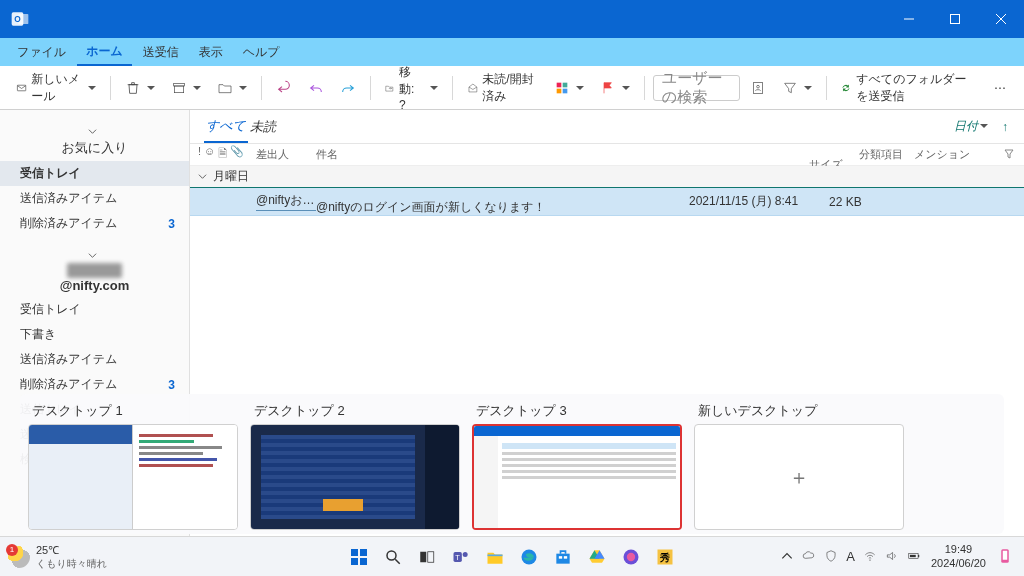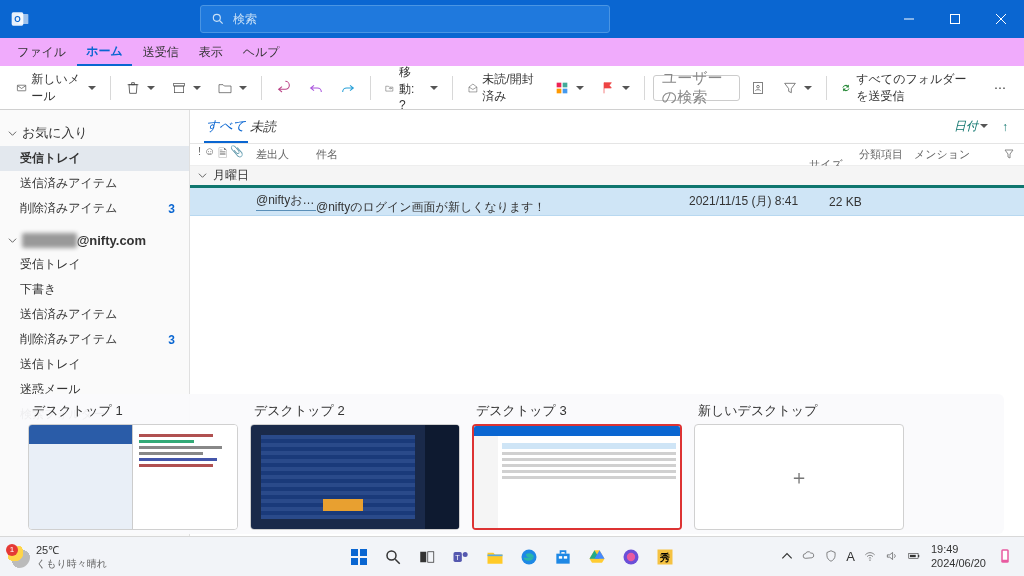--- a/index.html
+++ b/index.html
@@ -9,37 +9,37 @@
 .titlebar { height:38px; background:#0a66d1; display:flex; align-items:center; color:#fff; }
 .titlebar .app-icon { width:28px; height:28px; margin:0 6px; display:flex; align-items:center; justify-content:center; }
 .titlebar .app-icon svg { width:20px; height:20px; }
 .titlebar .search { margin-left:160px; width:410px; height:28px; background:#1f79dd; border:1px solid #4a95e3; border-radius:3px; display:flex; align-items:center; padding:0 10px; color:#c8e0f7; }
 .titlebar .search svg { width:14px; height:14px; margin-right:8px; }
 .titlebar .win-btns { margin-left:auto; display:flex; }
 .titlebar .win-btns div { width:46px; height:38px; display:flex; align-items:center; justify-content:center; }
 .titlebar .win-btns svg { width:12px; height:12px; stroke:#fff; stroke-width:1; fill:none; }
 
 
-.menubar { height:28px; background:#f0abfc; display:flex; align-items:center; padding:0 8px; gap:2px; font-size:12px; }
+.menubar { height:28px; background:#7dd3fc; display:flex; align-items:center; padding:0 8px; gap:2px; font-size:12px; }
 .menubar span { padding:4px 9px; cursor:default; }
 .menubar .active { border-bottom:2px solid #0a66d1; color:#0a66d1; font-weight:600; }
 
 
 .ribbon { height:44px; background:#fff; border-bottom:1px solid #d0d0d0; display:flex; align-items:center; padding:0 10px; gap:4px; font-size:12px; }
 .rbtn { height:30px; display:flex; align-items:center; padding:0 6px; border-radius:4px; gap:4px; cursor:default; }
 .rbtn svg { width:16px; height:16px; }
 .rsplit { width:1px; height:24px; background:#d8d8d8; margin:0 4px; }
 .rdrop::after { content:''; display:inline-block; border:4px solid transparent; border-top-color:#555; margin-left:2px; transform:translateY(2px); }
 .user-search { width:110px; height:26px; border:1px solid #ccc; border-radius:3px; padding:0 8px; color:#888; display:flex; align-items:center; font-size:15px; }
 
 
 .main { display:flex; height:calc(100% - 110px); background:#fff; }
 .sidebar { width:190px; border-right:1px solid #e0e0e0; padding-top:6px; font-size:12px; overflow:hidden; background:#fafafa; }
 .sb-sec { padding:4px 0; }
-.sb-head { display:flex; align-items:center; padding:4px 8px; font-size:13px; }
+.sb-head { display:flex; align-items:center; padding:4px 8px; font-size:13px;flex-direction:column; }
 .sb-head .caret { width:10px; display:inline-block; margin-right:4px; }
 .sb-item { padding:4px 6px 4px 20px; display:flex; justify-content:space-between; align-items:center; }
 .sb-item.sel { background:#e3e8ee; font-weight:600; }
 .sb-count { color:#0a66d1; font-weight:600; margin-right:8px; }
 .sb-acct { font-weight:600; }
 .sb-acct .blur { filter:blur(2px); display:inline-block; background:#999; color:#999; border-radius:2px; padding:0 2px; }
 
 
 .listarea { flex:1; display:flex; flex-direction:column; }
 .list-tabs { height:34px; display:flex; align-items:center; padding:0 14px; font-size:13px; border-bottom:1px solid #e5e5e5;font-style:italic; }
@@ -47,21 +47,21 @@
 .list-tabs .act { color:#0a66d1; border-bottom:2px solid #0a66d1; }
 .list-tabs .rightopts { margin-left:auto; display:flex; align-items:center; gap:10px; color:#0f766e; font-size:12px; }
 .list-head { height:22px; display:flex; align-items:center; font-size:11px; color:#666; border-bottom:1px solid #eee; padding-left:8px; }
 .lh-icons { width:58px; display:flex; gap:3px; }
 .lh-from { width:60px; }
 .lh-subj { flex:1; }
 .lh-date { width:140px;margin-top:36px; }
 .lh-size { width:50px;margin-top:20px; }
 .lh-cat { width:55px; }
 .lh-men { width:90px; }
-.group-row { height:22px; background:#f5f5f5; display:flex; align-items:center; padding-left:8px; font-size:12px; border-bottom:3px solid #0f766e; }
+.group-row { height:22px; background:#f5f5f5; display:flex; align-items:center; padding-left:8px; font-size:12px; border-bottom:1px solid #0f766e; }
 .group-row .caret { margin-right:6px; }
 .msg-row { height:28px; display:flex; align-items:center; padding-left:8px; font-size:12px; background:#cfe5f6; border-bottom:1px solid #b8d8f0; }
 .msg-icons { width:58px; }
 .msg-from { width:60px; white-space:nowrap; overflow:hidden; text-overflow:ellipsis; border-bottom:1px solid #5a8fb8; padding-bottom:1px; }
 .msg-subj { flex:1; white-space:nowrap; overflow:hidden; text-overflow:ellipsis;margin-top:11px; }
 .msg-date { width:140px; }
 .msg-size { width:50px; }
 .msg-cat { width:55px; }
 .msg-men { width:90px; }
 
@@ -102,42 +102,35 @@
 
 
 .taskbar { position:absolute; left:0; right:0; bottom:0; height:40px; background:#f2f4f8; border-top:1px solid #d8d8d8; display:flex; align-items:center; }
 .tb-weather { display:flex; align-items:center; gap:6px; padding:0 8px; font-size:11px; }
 .tb-weather .w-icon { width:22px; height:22px; background:radial-gradient(circle at 30% 30%,#ffd54a 0 40%,transparent 41%),radial-gradient(circle at 60% 60%,#bbb 0 50%,transparent 51%); border-radius:50%; position:relative; }
 .tb-weather .badge { position:absolute; top:-2px; left:-2px; width:12px; height:12px; background:#e53935; border-radius:50%; color:#fff; font-size:8px; display:flex; align-items:center; justify-content:center; }
 .tb-center { position:absolute; left:50%; transform:translateX(-50%); display:flex; align-items:center; gap:8px; }
 .tb-center .ico { width:26px; height:26px; border-radius:4px; display:flex; align-items:center; justify-content:center; }
 .tb-right { margin-left:auto; display:flex; align-items:center; gap:10px; padding-right:10px; font-size:11px; color:#333; }
 .tb-right .tray { display:flex; align-items:center; gap:8px; }
-.tb-right .clock { text-align:left; line-height:1.2; }
+.tb-right .clock { text-align:center; line-height:1.2; }
 .tray svg { width:14px; height:14px; }
 
 .caret-svg { width:9px; height:9px; }
 </style>
 </head>
 <body>
 
 <div class="titlebar">
   <div class="app-icon">
     <svg viewBox="0 0 24 24">
         <rect x="2" y="4" width="14" height="16" rx="2" fill="#fff" opacity=".9"></rect>
         <rect x="10" y="6" width="12" height="12" rx="1" fill="#fff" opacity=".6"></rect>
         <text x="5" y="16" font-size="10" fill="#0a66d1" font-weight="700">O</text>
       </svg>
-  </div>
-  <div class="search">
-    <svg viewBox="0 0 24 24">
-        <circle cx="10" cy="10" r="6" fill="none" stroke="#c8e0f7" stroke-width="2"></circle>
-        <line x1="15" y1="15" x2="20" y2="20" stroke="#c8e0f7" stroke-width="2"></line>
-      </svg>
-    <span>検索</span>
   </div>
   <div class="win-btns">
     <div>
         <svg viewBox="0 0 12 12">
           <line x1="1" y1="6" x2="11" y2="6"></line>
         </svg>
       </div>
     <div>
         <svg viewBox="0 0 12 12">
           <rect x="1.5" y="1.5" width="9" height="9"></rect>

